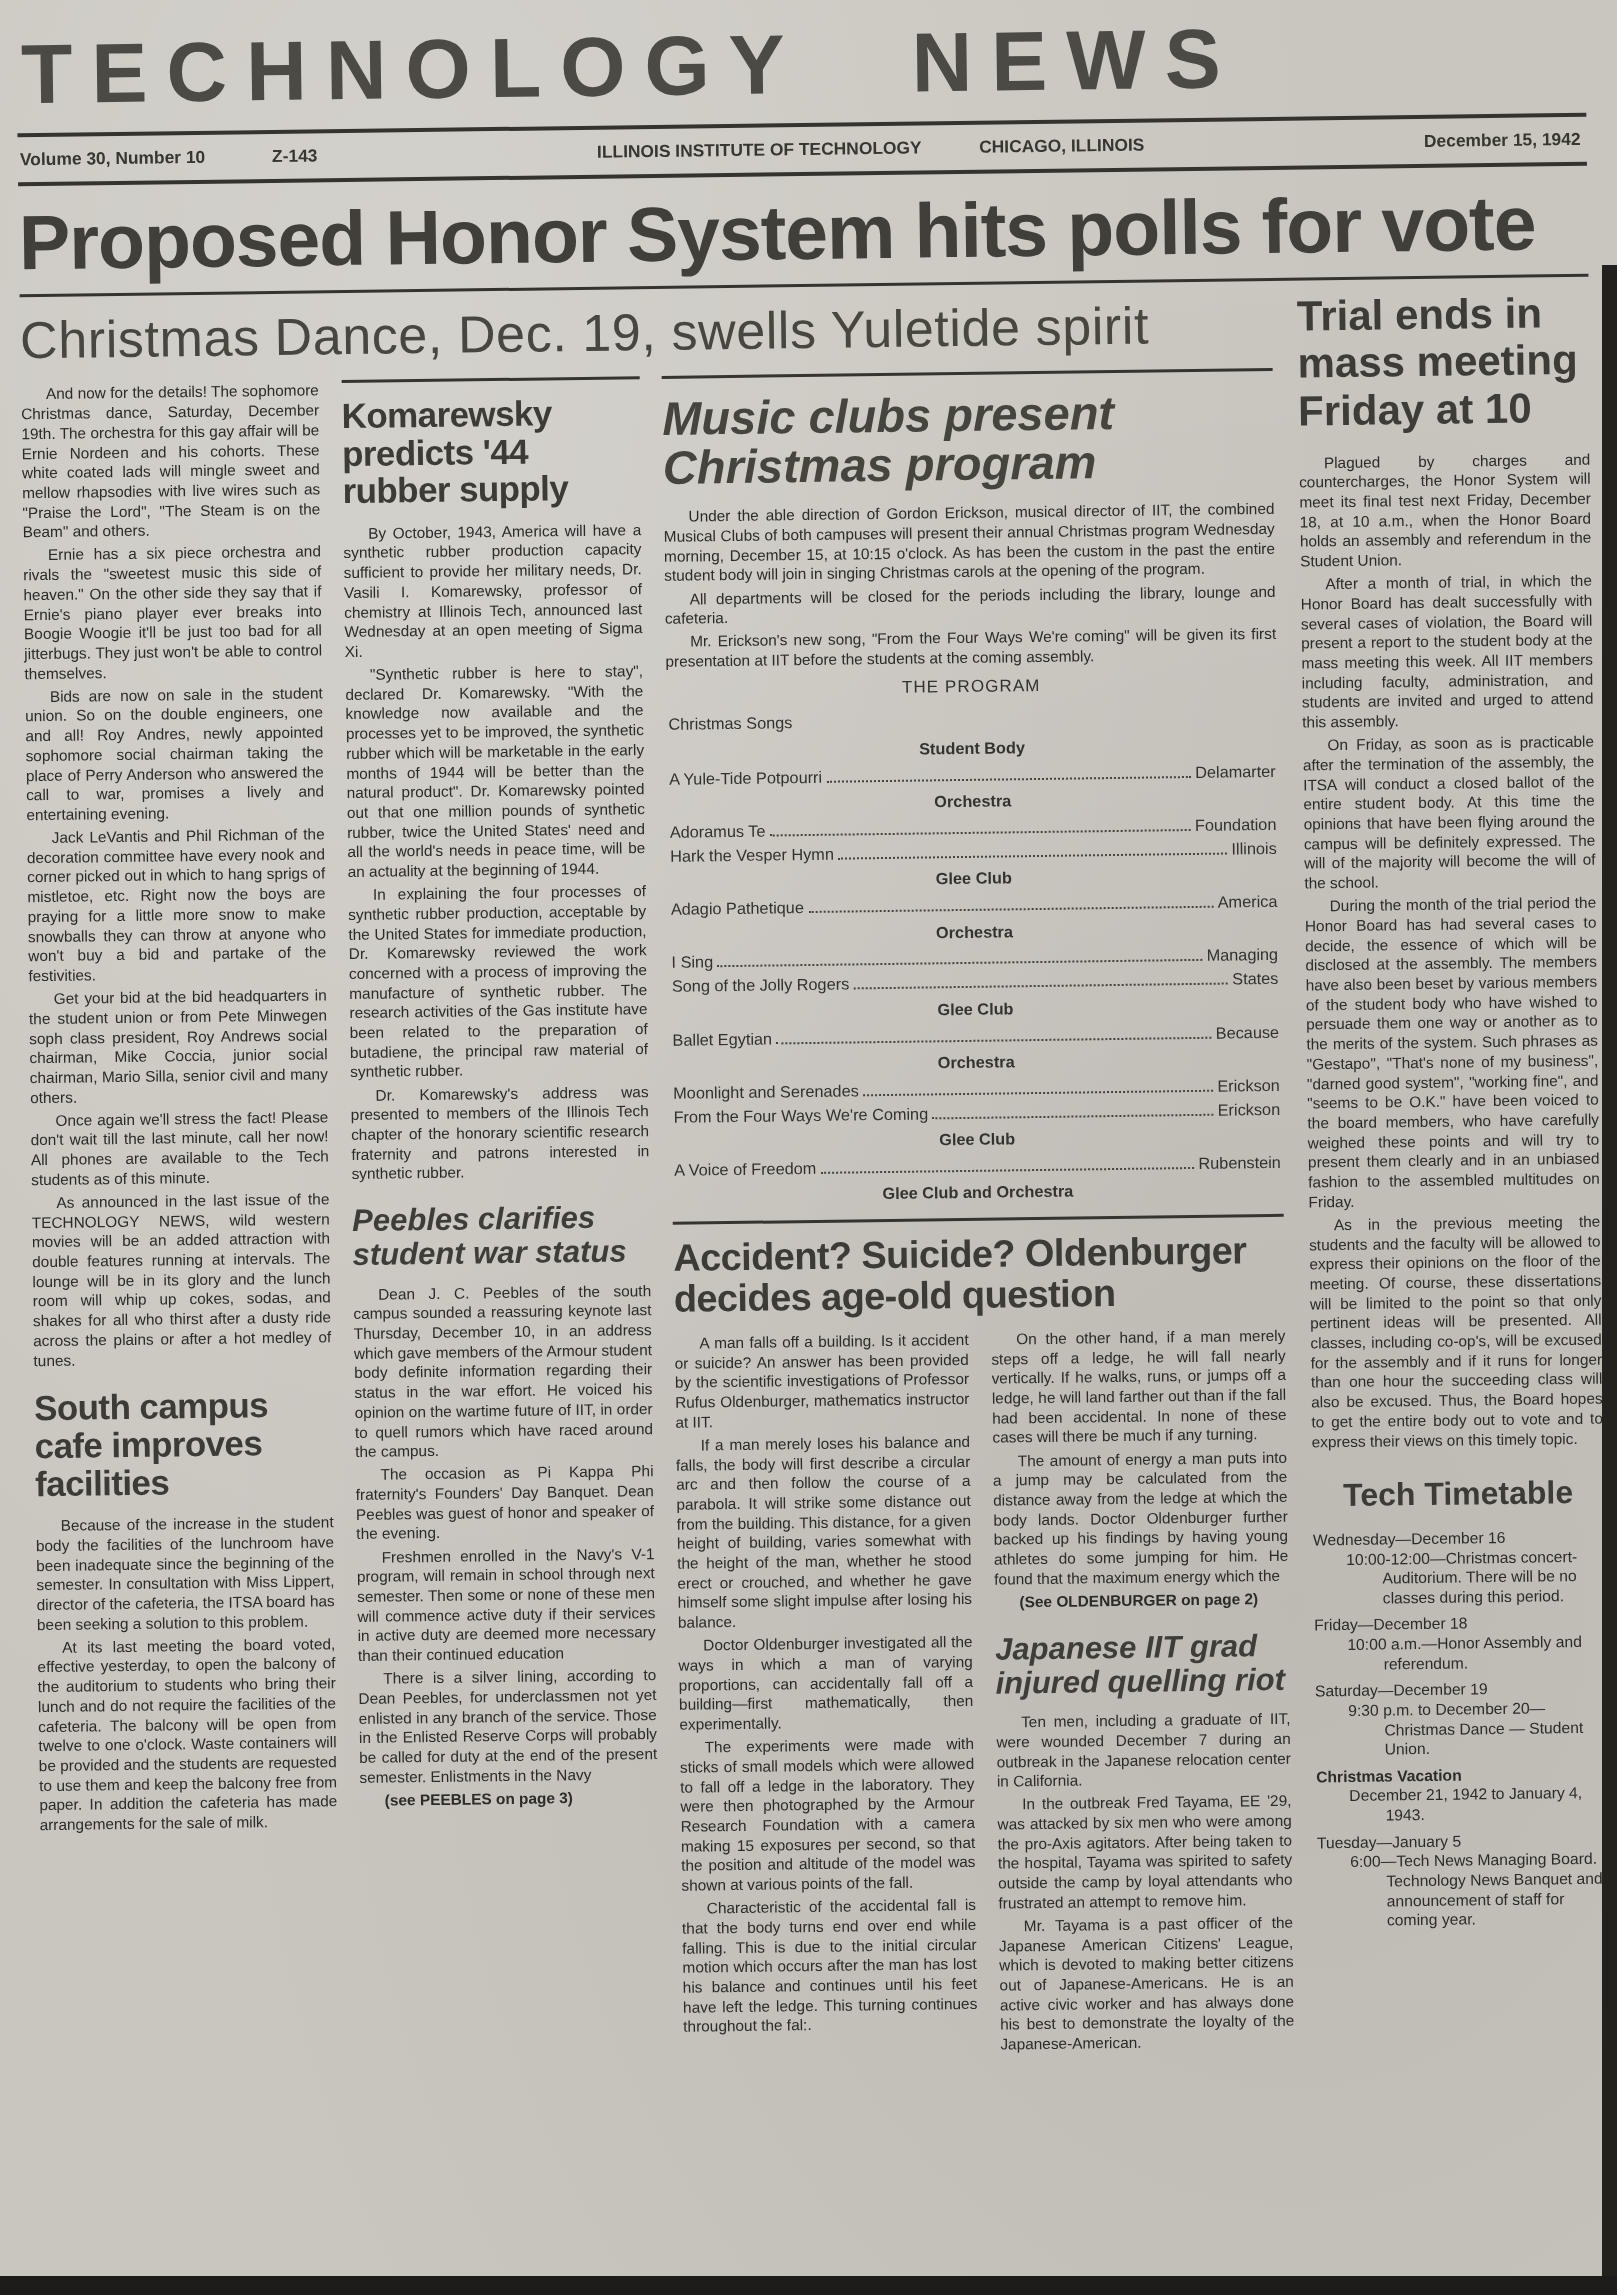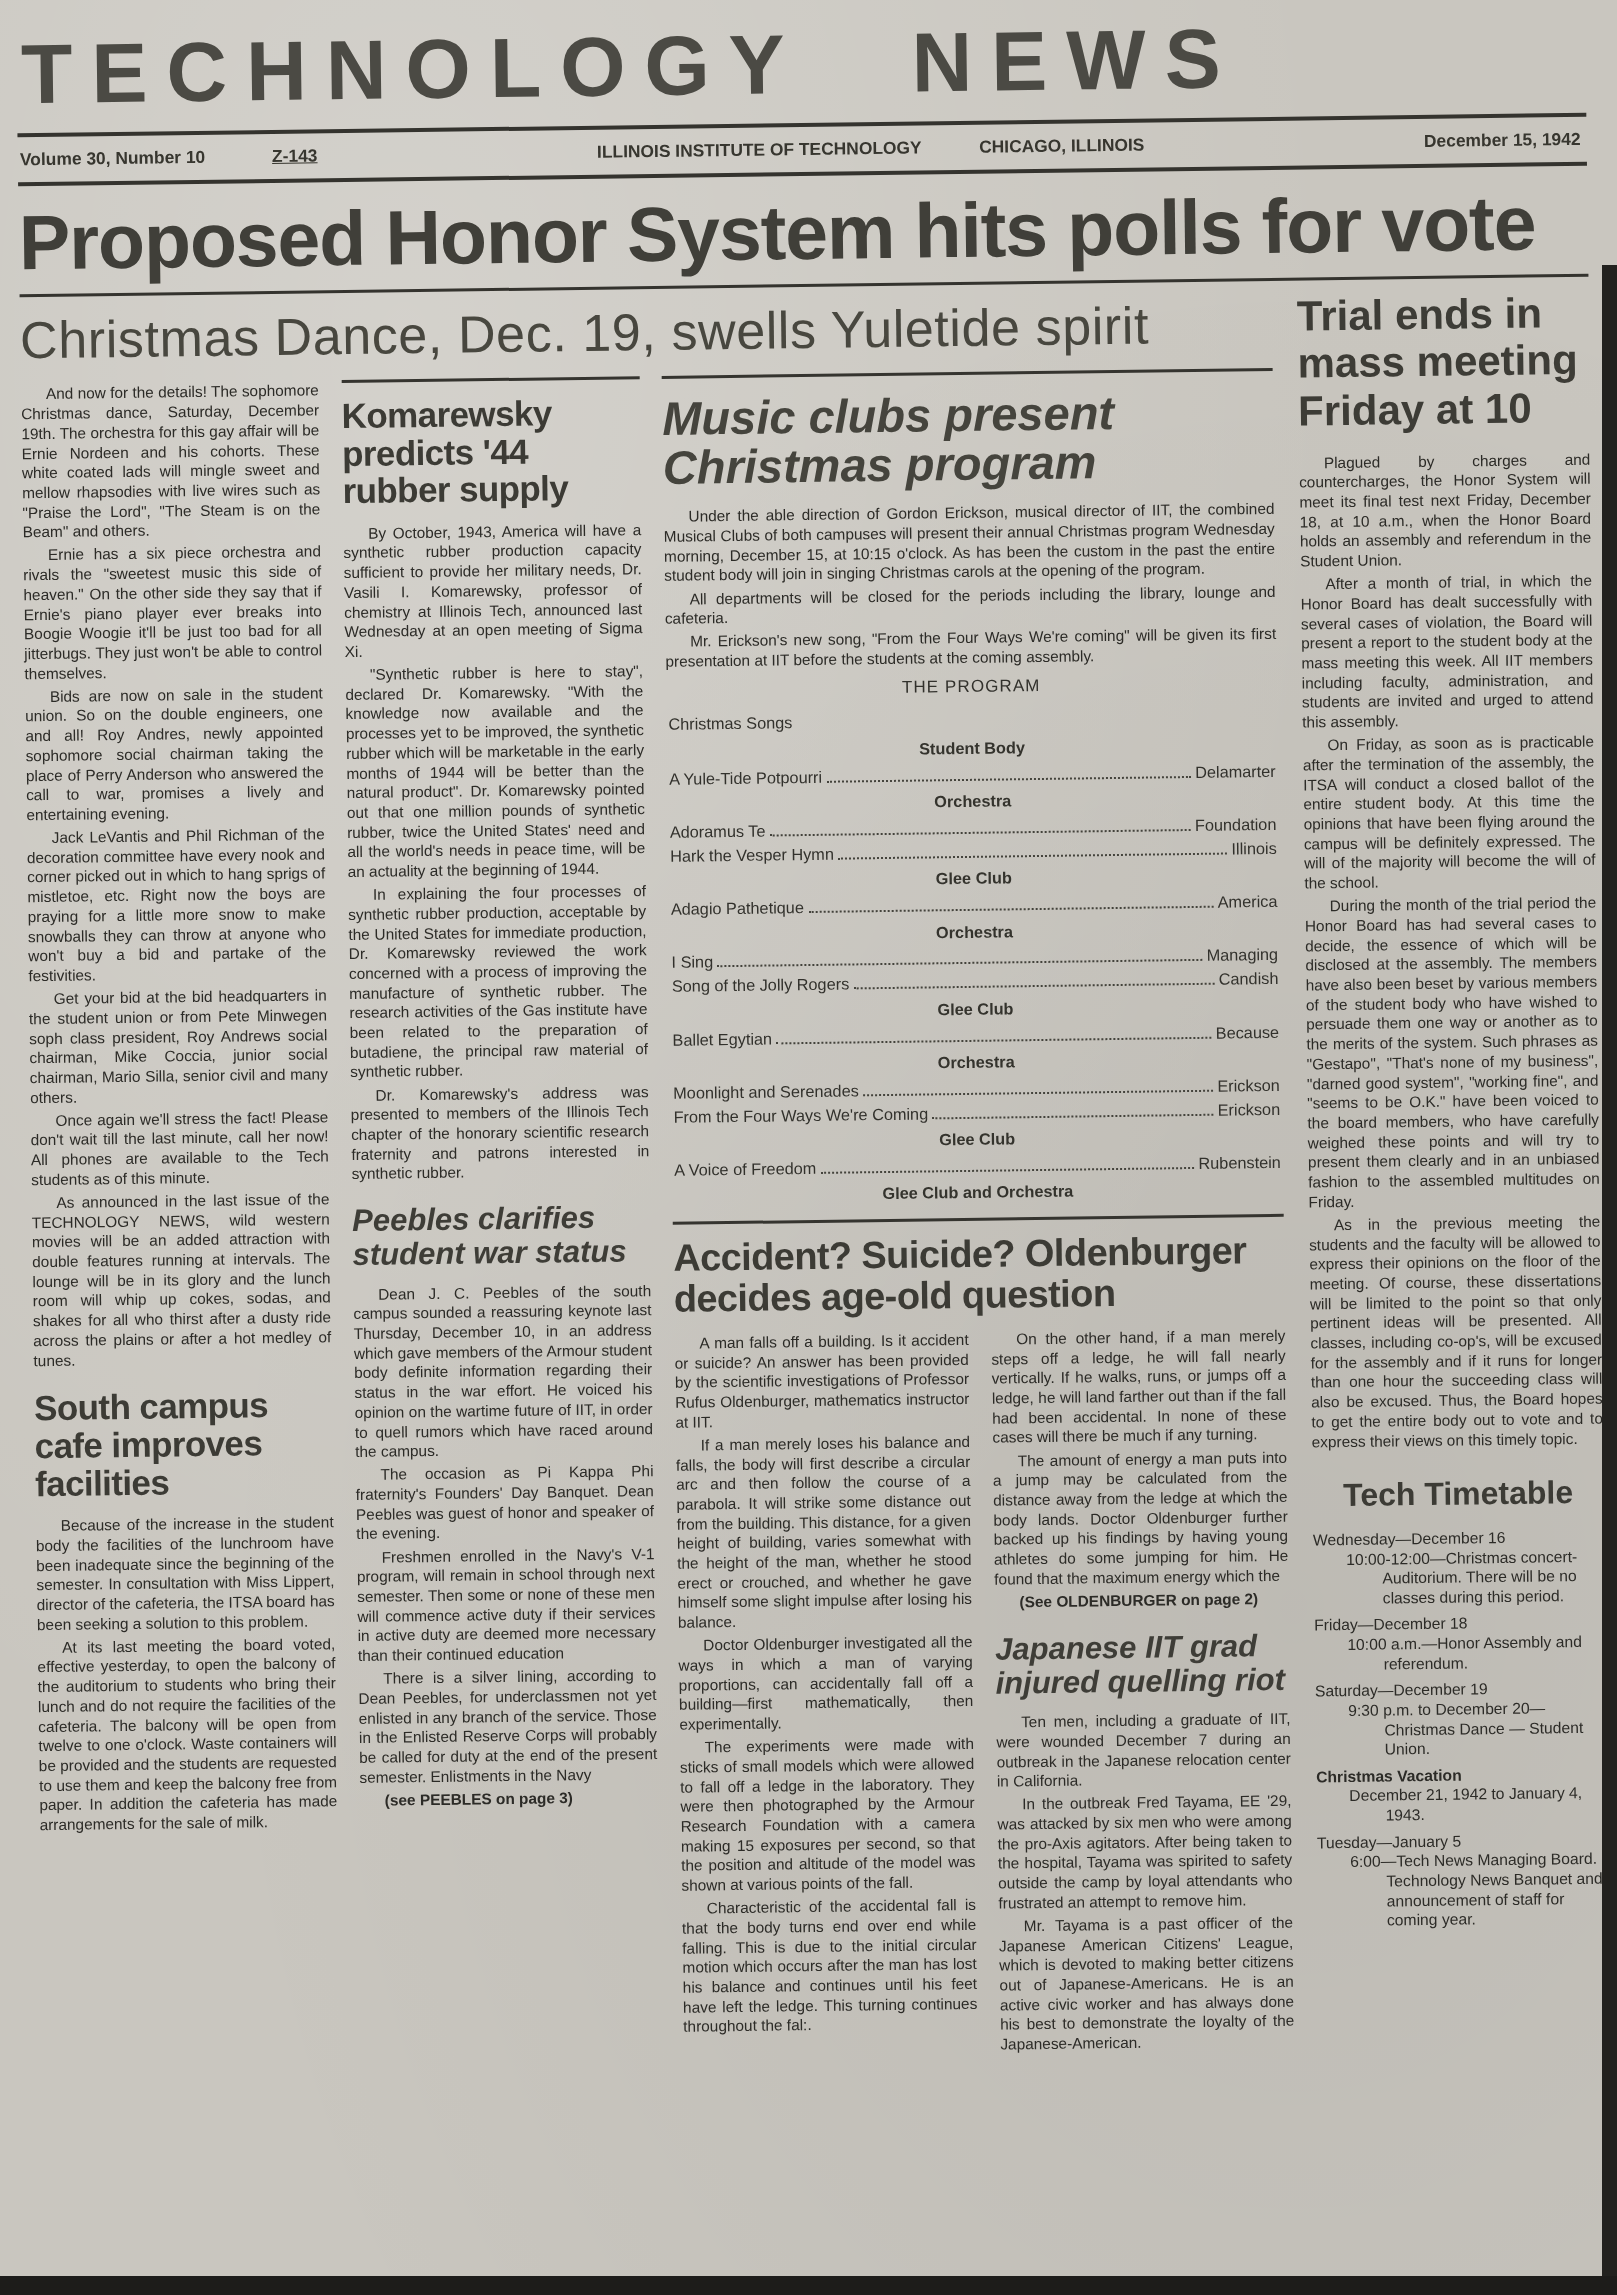--- a/index.html
+++ b/index.html
@@ -24,21 +24,21 @@
     font-size:84px; font-weight:700; line-height:1;
     letter-spacing:19px; word-spacing:67px;
     color:#4b4a44; white-space:nowrap;
   }
   .rule { background:#34332e; height:3.9px; }
   .rule.thin { height:3.4px; }
   .dateline {
     display:flex; justify-content:space-between; align-items:baseline;
     padding:11.2px 5.6px 12.4px 2.2px; font-size:17.4px; font-weight:700; color:#37362f;
   }
-  .dl-left span + span { margin-left:62px;text-decoration:underline; }
+  .dl-left span + span { margin-left:62px; }
   .dl-center span + span { margin-left:53px; }
   .banner {
     margin:17px 0 12.4px; font-size:77px; font-weight:700; line-height:1.02;
     letter-spacing:-1.1px; color:#403f39; white-space:nowrap;
   }
 
   
   .content-row { display:flex; gap:25px; margin-top:11.2px; }
   .left-zone { width:1252px; flex:none; }
   .right-zone { flex:1; min-width:0; }
@@ -196,21 +196,21 @@
               </div>
               <div class="prog-group">Orchestra</div>
               <div class="prog-item">
                 <span>I Sing</span>
                 <span class="prog-leader"></span>
                 <span>Managing</span>
               </div>
               <div class="prog-item">
                 <span>Song of the Jolly Rogers</span>
                 <span class="prog-leader"></span>
-                <span>Candish</span>
+                <span>States</span>
               </div>
               <div class="prog-group">Glee Club</div>
               <div class="prog-item">
                 <span>Ballet Egytian</span>
                 <span class="prog-leader"></span>
                 <span>Because</span>
               </div>
               <div class="prog-group">Orchestra</div>
               <div class="prog-item">
                 <span>Moonlight and Serenades</span>

